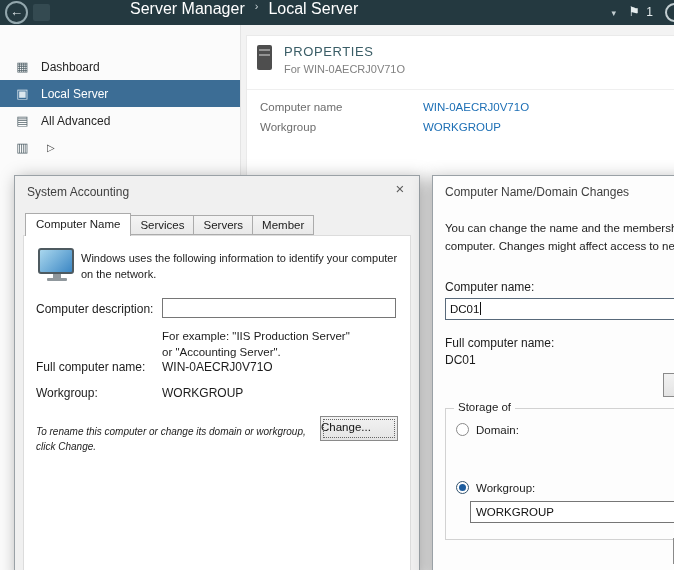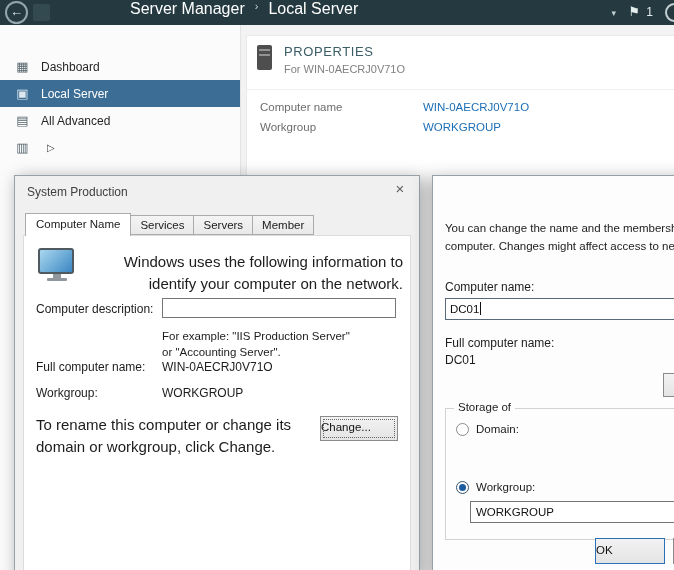--- a/index.html
+++ b/index.html
@@ -56,36 +56,36 @@
   .sp-close{position:absolute;right:7px;top:3px;width:24px;height:20px;color:#5d5d5d;font-size:15px;line-height:19px;text-align:center;cursor:pointer;}
   .tabs{position:absolute;left:10px;top:35px;height:24px;display:flex;align-items:flex-end;z-index:4;}
   .tab{padding:3px 9px;font-size:11.5px;color:#1b1b1b;background:linear-gradient(#f4f4f4,#e9e9e9);
        border:1px solid #ababab;margin-right:-1px;cursor:pointer;}
   .tab.active{background:#fff;border-bottom:none;padding:4px 10px 6px;margin-bottom:-1px;z-index:5;}
   .tab-panel{position:absolute;left:8px;top:59px;width:386px;height:335px;background:#fff;border:1px solid #dcdcdc;}
   .monitor{position:absolute;left:14px;top:12px;width:38px;}
   .monitor .scr{width:32px;height:22px;border:2px solid #4e5a60;border-radius:3px;background:linear-gradient(135deg,#a9d7ee,#3c87c4);}
   .monitor .neck{width:8px;height:4px;background:#90989d;margin:0 auto;}
   .monitor .base{width:20px;height:3px;background:#90989d;margin:0 auto;border-radius:1px;}
-  .sp-intro{position:absolute;left:57px;top:15px;width:322px;font-size:15px;color:#1c1c1c;line-height:1.45;text-align:right;}
+  .sp-intro{position:absolute;left:57px;top:15px;width:322px;font-size:11px;color:#1c1c1c;line-height:1.45;}
   .sp-desc-input{position:absolute;left:138px;top:62px;width:224px;height:18px;padding:0 4px;}
   .sp-example{position:absolute;left:138px;top:92px;width:200px;font-size:11.5px;color:#1c1c1c;line-height:1.4;}
-  .sp-rename{position:absolute;left:12px;top:178px;width:276px;font-size:15px;color:#1c1c1c;line-height:1.45;}
+  .sp-rename{position:absolute;left:12px;top:189px;width:276px;font-size:10px;color:#1c1c1c;line-height:1.45;font-style:italic;}
   .change-btn{position:absolute;left:296px;top:180px;width:76px;height:23px;line-height:21px;outline:1px dotted #666;outline-offset:-4px;}
 
   
   .nc-dlg{position:absolute;left:432px;top:175px;width:262px;height:402px;background:#fdfdfd;
           border:1px solid #9aa1a6;box-shadow:-3px 3px 16px rgba(0,0,0,.3);overflow:hidden;z-index:6;}
   .nc-intro{position:absolute;left:12px;top:44px;font-size:11.5px;color:#1c1c1c;line-height:1.55;white-space:nowrap;}
   .nc-name-box{position:absolute;left:12px;top:122px;width:244px;height:20px;line-height:20px;padding:0 4px;border-color:#58697a;}
   .caret-bar{display:inline-block;width:1px;height:13px;background:#111;vertical-align:-2px;margin-left:1px;}
   .more-btn{position:absolute;left:230px;top:197px;width:70px;height:22px;line-height:20px;}
   .groupbox{position:absolute;left:12px;top:232px;width:242px;height:130px;border:1px solid #d2d2d2;}
   .groupbox .legend{position:absolute;left:8px;top:-8px;background:#fdfdfd;padding:0 4px;font-size:11.5px;color:#1c1c1c;}
-  .radio-row{position:absolute;left:10px;display:flex;align-items:flex-start;gap:7px;font-size:11.5px;color:#1c1c1c;cursor:pointer;}
+  .radio-row{position:absolute;left:10px;display:flex;align-items:center;gap:7px;font-size:11.5px;color:#1c1c1c;cursor:pointer;}
   .radio{width:11px;height:11px;border:1px solid #8a8a8a;border-radius:50%;background:#fff;position:relative;flex:none;}
   .radio.checked{border-color:#33536e;}
   .radio.checked:after{content:"";position:absolute;left:2px;top:2px;width:7px;height:7px;border-radius:50%;background:#1d5c9e;}
   .nc-wg-box{position:absolute;left:24px;top:92px;width:232px;height:20px;line-height:20px;padding:0 5px;}
   .ok-btn{position:absolute;left:162px;top:362px;width:68px;height:24px;line-height:22px;border:1px solid var(--accent-blue,#2a72b5);}
   .cancel-btn{position:absolute;left:240px;top:362px;width:70px;height:24px;line-height:22px;}
 </style>
 </head>
 <body>
 
@@ -147,21 +147,21 @@
 
   <span class="frag" style="top:196px;">Po</span>
   <span class="frag" style="top:215px;">Er</span>
   <span class="frag" style="top:238px;">D</span>
   <span class="frag" style="top:257px;">IP</span>
   <span class="frag" style="top:277px;">D</span>
   <span class="frag" style="top:297px;">D</span>
   <span class="frag dark" style="top:385px;">M</span>
 
   <div class="sp-dlg">
-    <div class="dlg-title">System Production</div>
+    <div class="dlg-title">System Accounting</div>
     <div class="sp-close">×</div>
 
     <div class="tabs">
       <div class="tab active">Computer Name</div>
       <div class="tab">Services</div>
       <div class="tab">Servers</div>
       <div class="tab">Member</div>
     </div>
 
     <div class="tab-panel">
@@ -182,20 +182,21 @@
 
       <span class="lbl" style="left:12px;top:150px;">Workgroup:</span>
       <span class="lbl" style="left:138px;top:150px;">WORKGROUP</span>
 
       <div class="sp-rename">To rename this computer or change its domain or workgroup, click Change.</div>
       <div class="btn change-btn">Change...</div>
     </div>
   </div>
 
   <div class="nc-dlg">
+    <div class="dlg-title">Computer Name/Domain Changes</div>
 
     <div class="nc-intro">
       <div>You can change the name and the membership o</div>
       <div>computer. Changes might affect access to networ</div>
     </div>
 
     <span class="lbl" style="left:12px;top:104px;">Computer name:</span>
     <div class="textbox nc-name-box">
       <span>DC01</span><span class="caret-bar"></span>
     </div>
@@ -213,17 +214,16 @@
       </div>
       <div class="radio-row" style="top:72px;">
         <span class="radio checked"></span>
         <span>Workgroup:</span>
       </div>
       <div class="textbox nc-wg-box">
         <span>WORKGROUP</span>
       </div>
     </div>
 
-    <div class="btn ok-btn">OK</div>
     <div class="btn cancel-btn"></div>
   </div>
 
 </div>
 
 </body></html>

